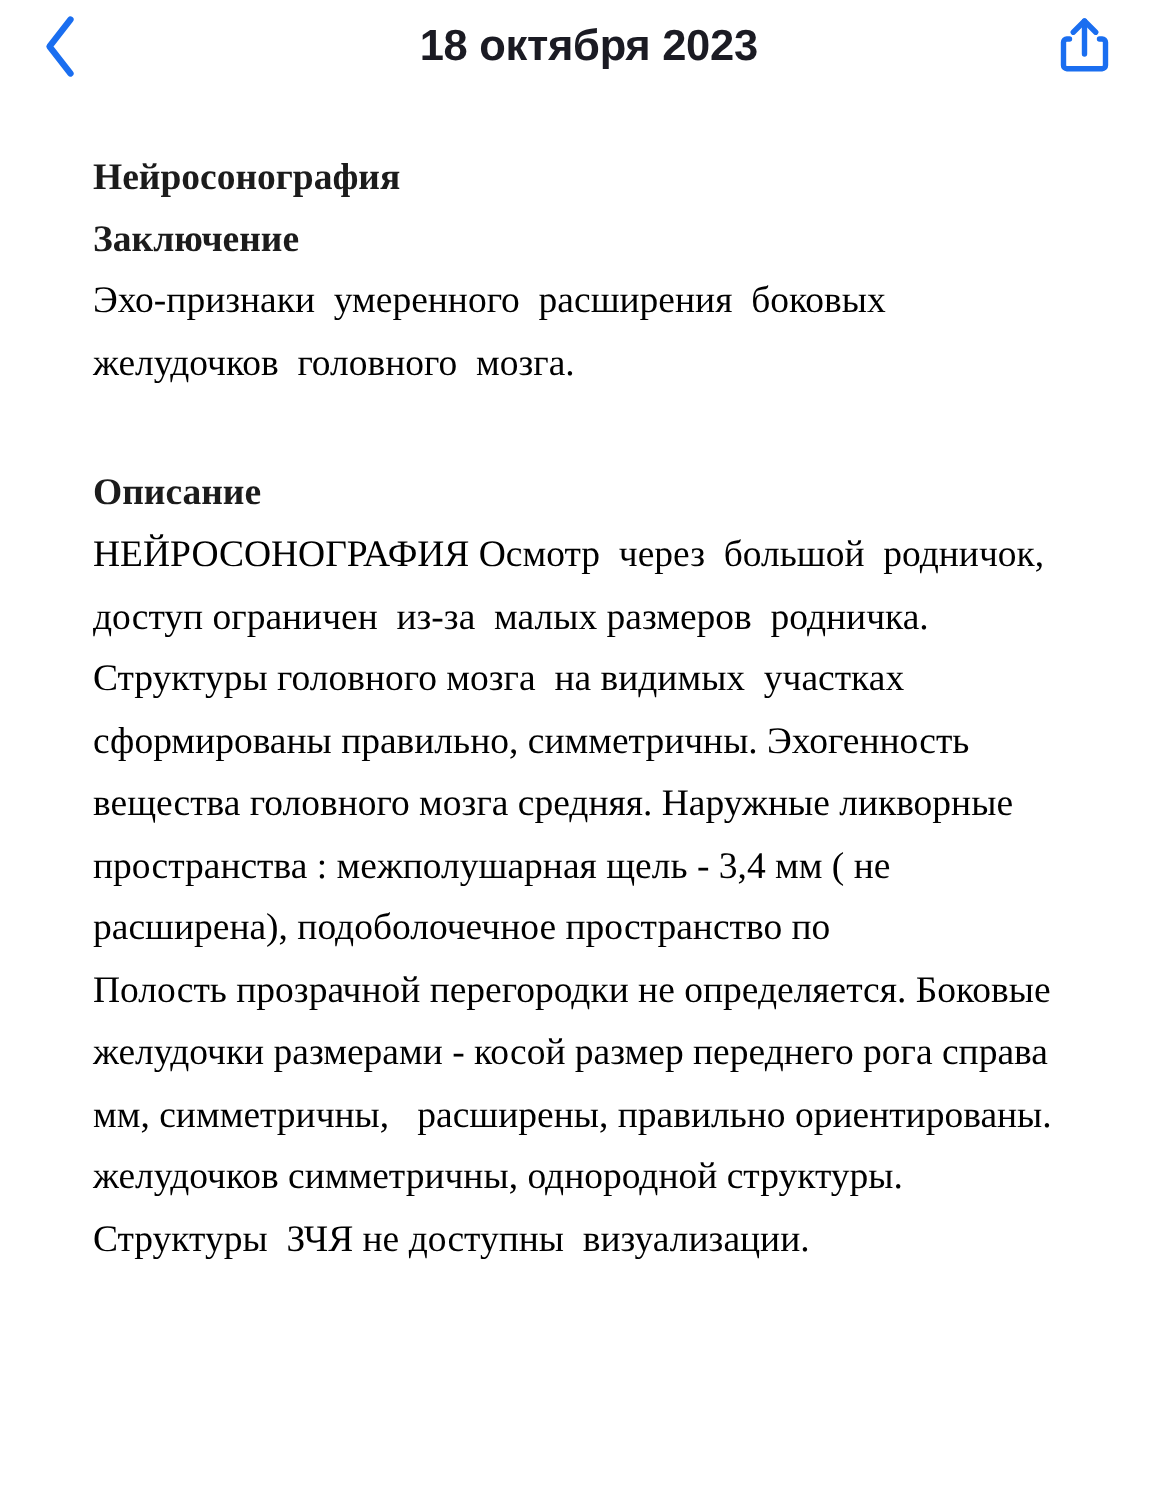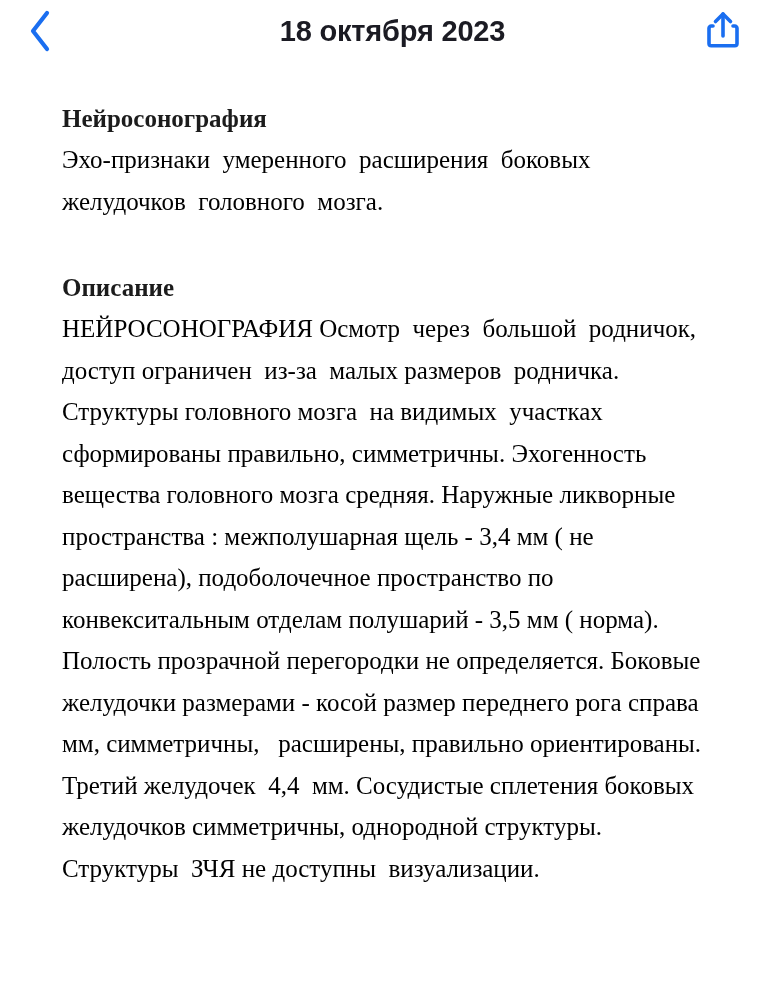--- a/index.html
+++ b/index.html
@@ -139,39 +139,38 @@
         </svg>
       </span>
     </button>
 
   </div>
 
   <div class="doc">
 
     <div class="section">
       <p class="doc-heading">Нейросонография</p>
+      <p class="doc-heading">Заключение</p>
       <p class="doc-line">Эхо-признаки  умеренного  расширения  боковых</p>
       <p class="doc-line">желудочков  головного  мозга.</p>
     </div>
 
     <div class="doc-gap"></div>
 
     <div class="section">
       <p class="doc-heading">Описание</p>
       <p class="doc-line">НЕЙРОСОНОГРАФИЯ Осмотр  через  большой  родничок,</p>
       <p class="doc-line">доступ ограничен  из-за  малых размеров  родничка.</p>
       <p class="doc-line">Структуры головного мозга  на видимых  участках</p>
       <p class="doc-line">сформированы правильно, симметричны. Эхогенность</p>
       <p class="doc-line">вещества головного мозга средняя. Наружные ликворные</p>
       <p class="doc-line">пространства : межполушарная щель - 3,4 мм ( не</p>
       <p class="doc-line">расширена), подоболочечное пространство по</p>
-      <p class="doc-line">конвекситальным отделам полушарий - 3,5 мм ( норма).</p>
       <p class="doc-line">Полость прозрачной перегородки не определяется. Боковые</p>
       <p class="doc-line">желудочки размерами - косой размер переднего рога справа</p>
       <p class="doc-line">мм, симметричны,   расширены, правильно ориентированы.</p>
-      <p class="doc-line">Третий желудочек  4,4  мм. Сосудистые сплетения боковых</p>
       <p class="doc-line">желудочков симметричны, однородной структуры.</p>
       <p class="doc-line">Структуры  ЗЧЯ не доступны  визуализации.</p>
     </div>
 
   </div>
 
 </div>
 
 </body></html>

